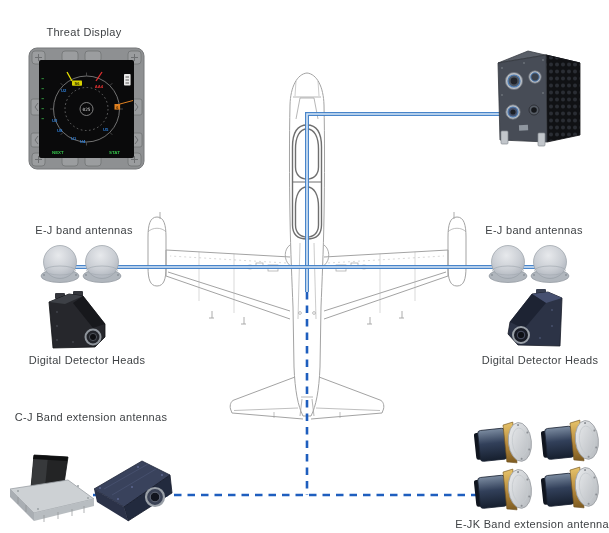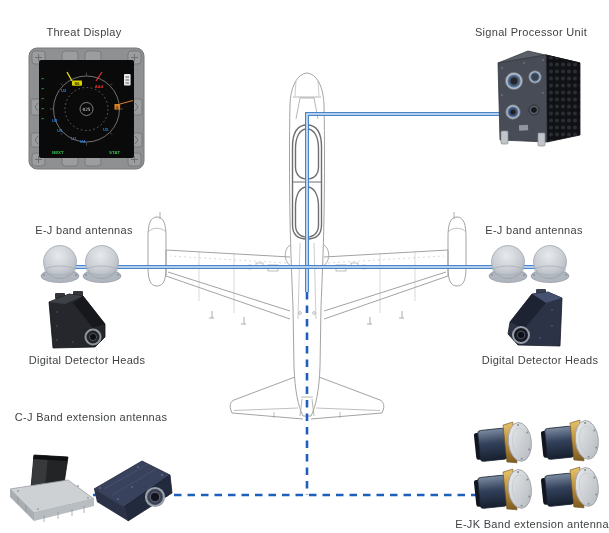--- a/index.html
+++ b/index.html
@@ -304,21 +304,20 @@
       <use href="#cyl"></use>
     </svg>
   <svg class="abs" style="left:474px;top:449px" width="62" height="46">
       <use href="#cyl"></use>
     </svg>
   <svg class="abs" style="left:541px;top:447px" width="62" height="46">
       <use href="#cyl"></use>
     </svg>
 
   <div class="lbl" style="left:84px;top:7px">Threat Display</div>
-  <div class="lbl" style="left:531px;top:7px">Signal Processor Unit</div>
   <div class="lbl" style="left:84px;top:205px">E-J band antennas</div>
   <div class="lbl" style="left:534px;top:205px">E-J band antennas</div>
   <div class="lbl" style="left:87px;top:335px">Digital Detector Heads</div>
   <div class="lbl" style="left:540px;top:335px">Digital Detector Heads</div>
   <div class="lbl" style="left:91px;top:392px">C-J Band extension antennas</div>
   <div class="lbl" style="left:535px;top:499px">E-JK Band extension antennas</div>
 
 </div>
 
 </body></html>

